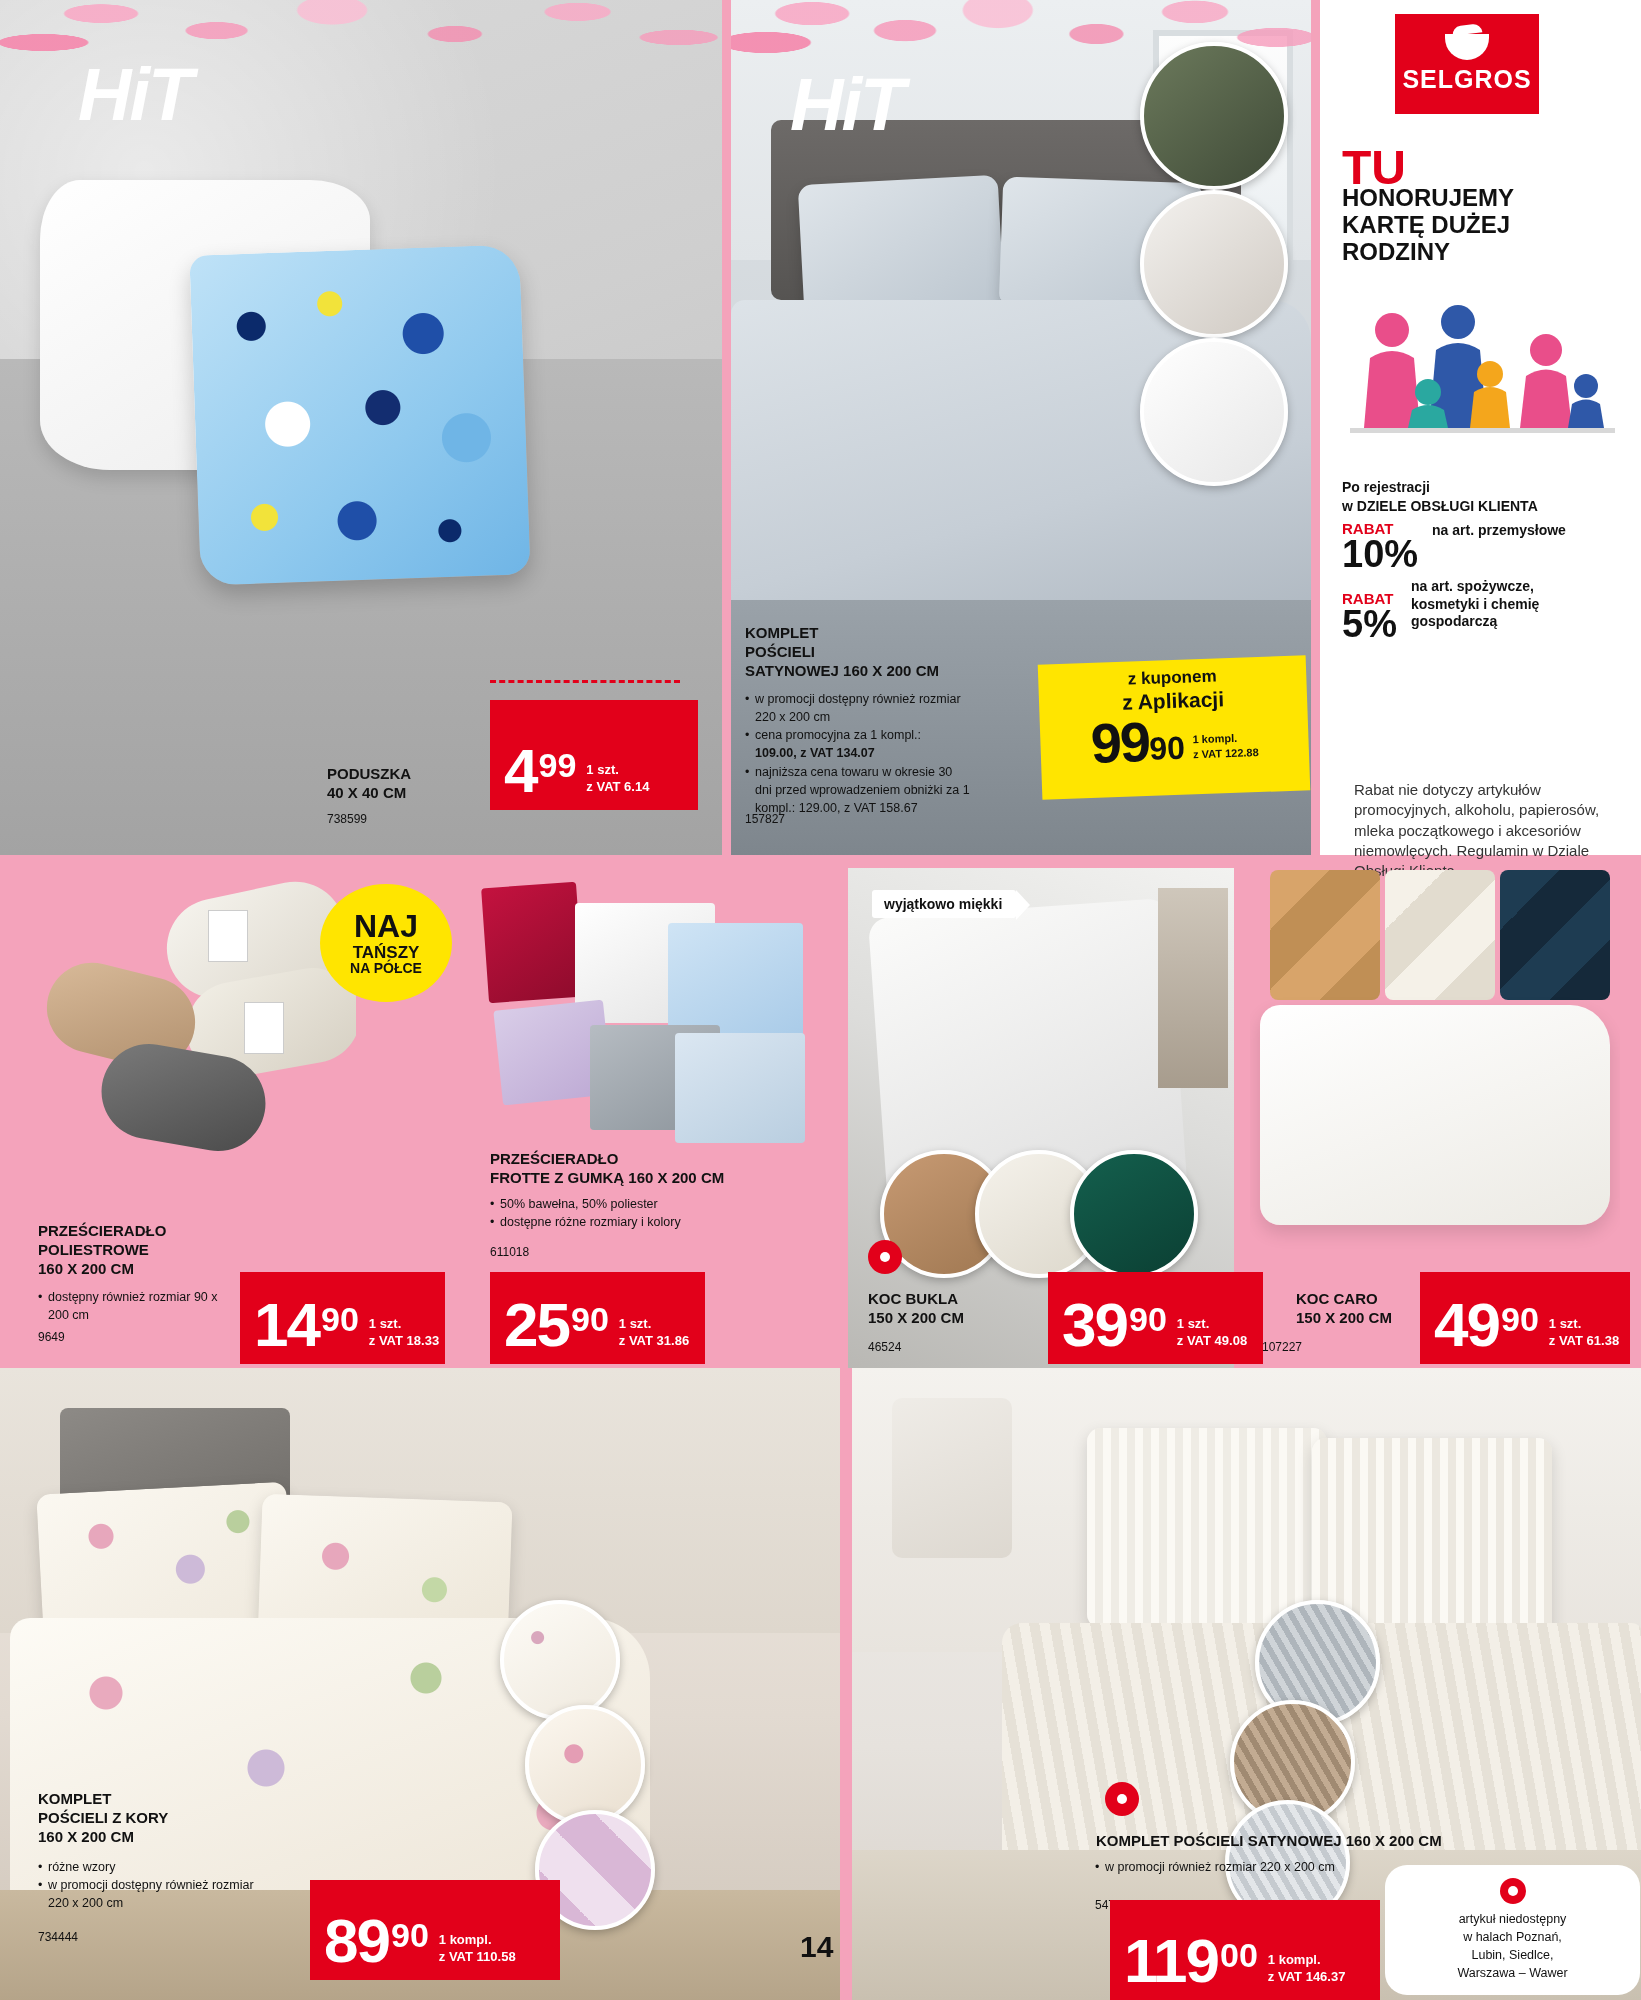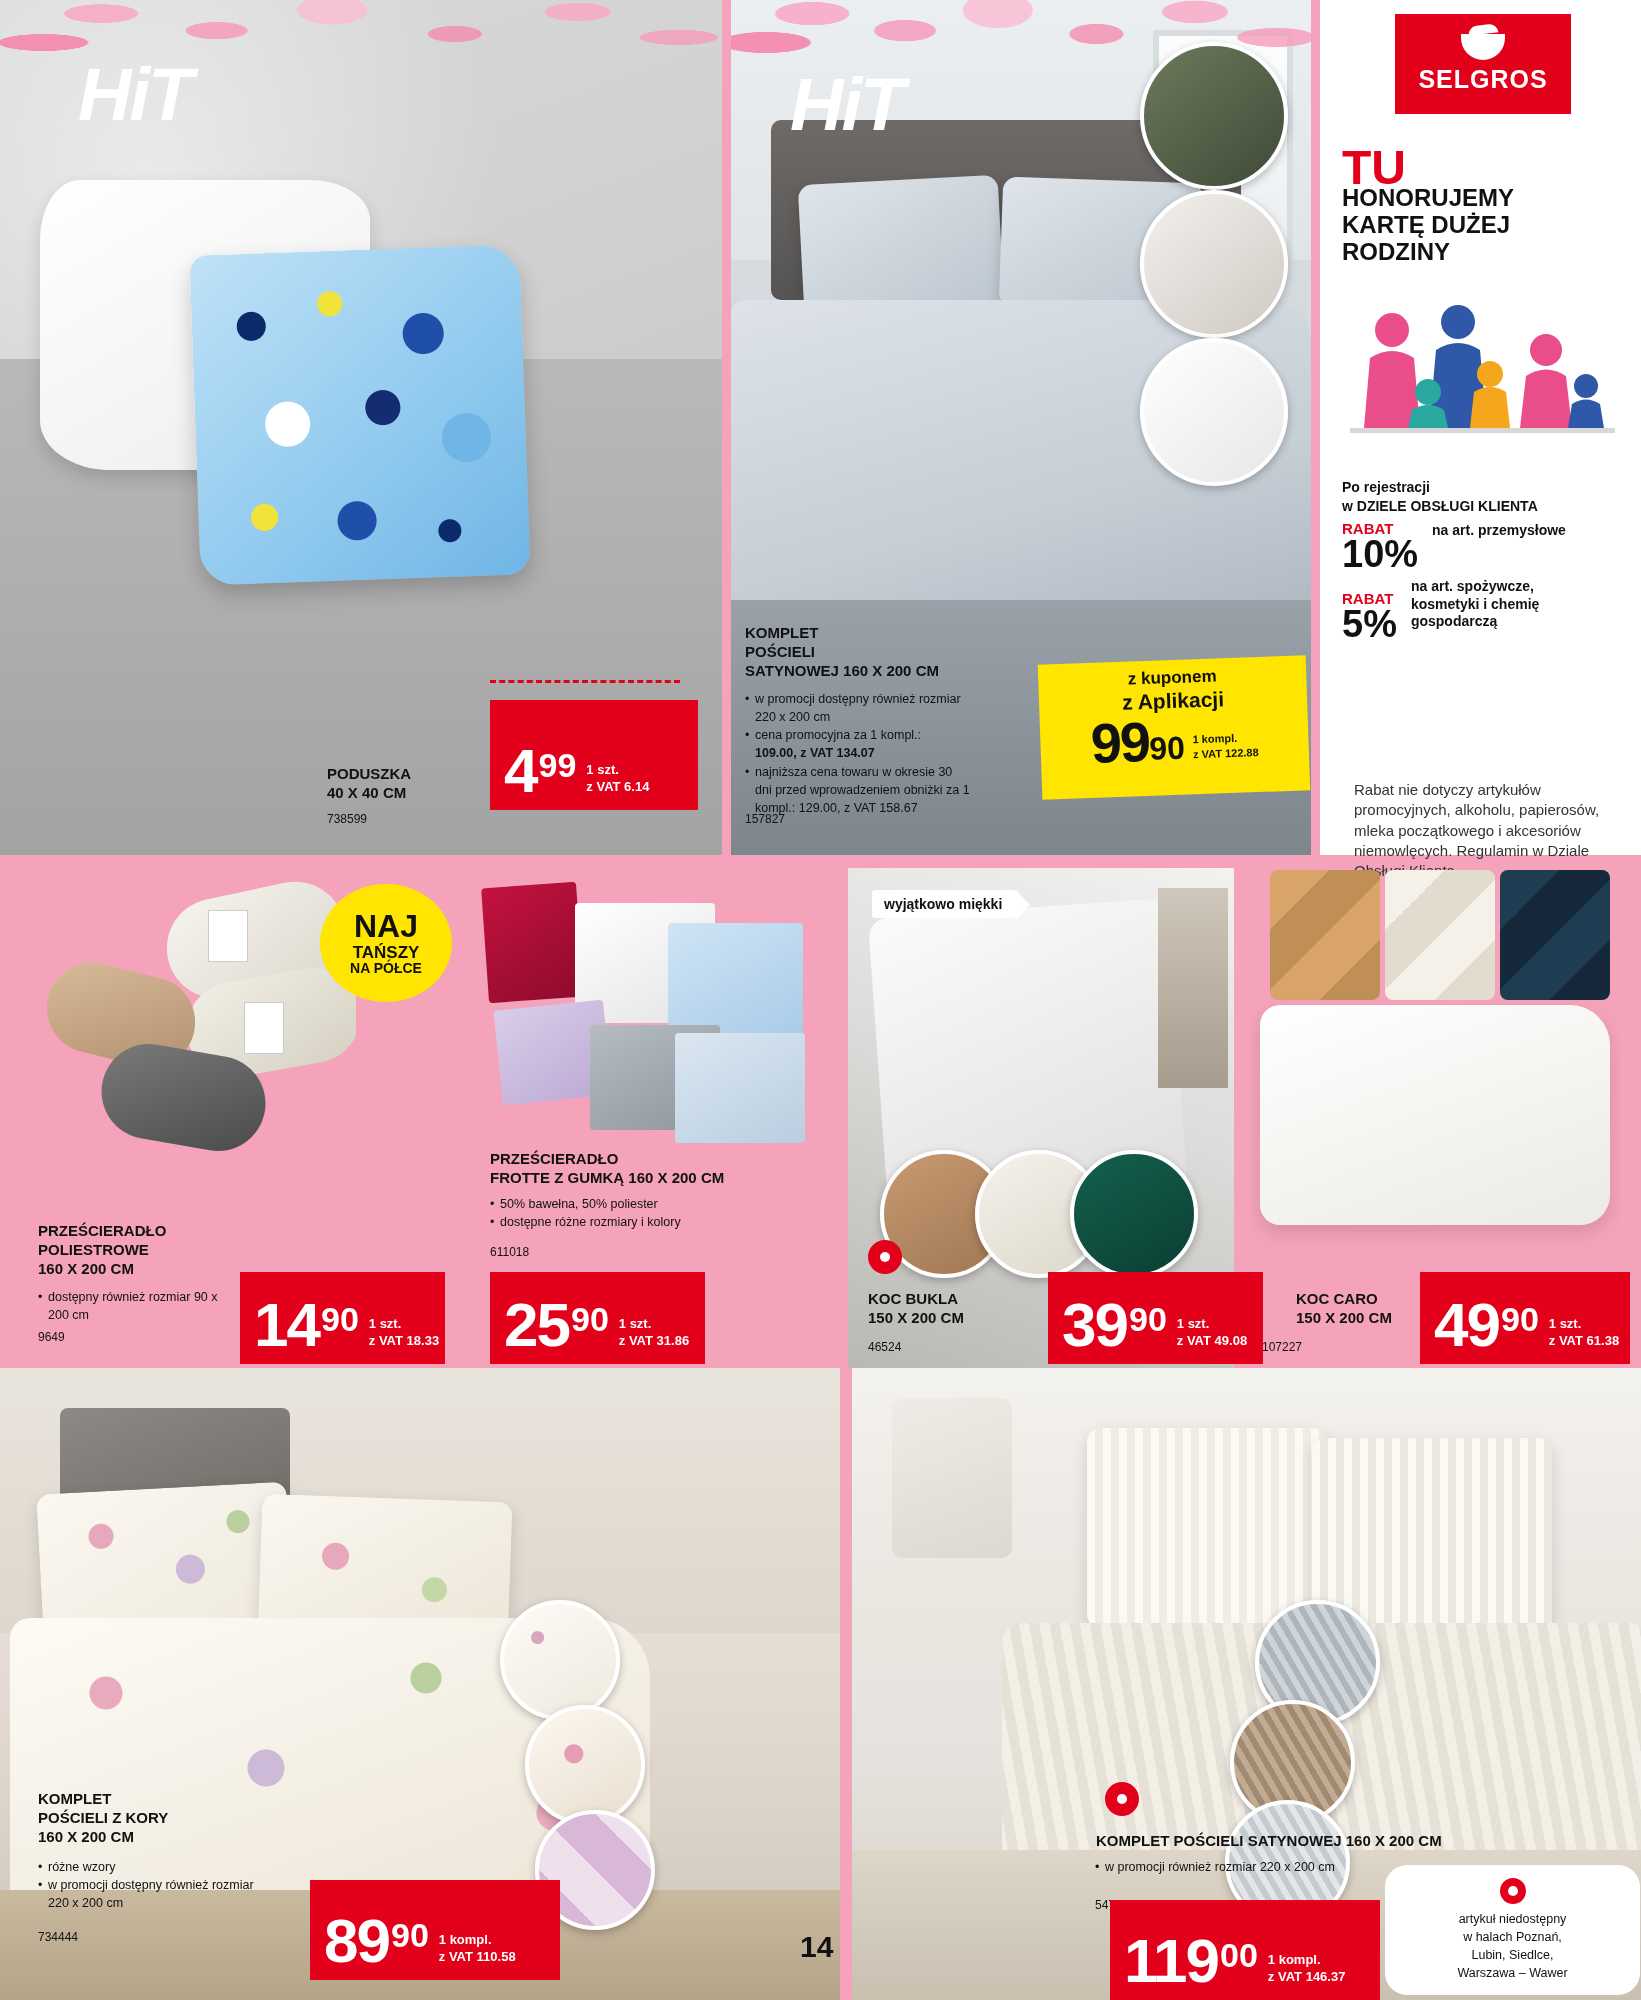--- a/index.html
+++ b/index.html
@@ -135,21 +135,21 @@
   .swatch {
     position:absolute; border-radius:50%; border:4px solid #fff;
     box-shadow: 0 3px 8px rgba(0,0,0,.25);
   }
 
   
   #selgros-card {
     position:absolute; left:1320px; top:0; width:321px; height:855px; background:#fff;
   }
   #selgros-logo {
-    position:absolute; left:75px; top:14px; width:176px; height:100px; background:#e2001a;
+    position:absolute; left:75px; top:14px; width:144px; height:100px; background:#e2001a;
     display:flex; flex-direction:column; align-items:center; justify-content:center;
   }
   #selgros-logo .bowl {
     width:44px; height:26px; border-radius:0 0 26px 26px; background:#fff; margin-bottom:5px;
     position:relative;
   }
   #selgros-logo .bowl:after {
     content:""; position:absolute; left:7px; top:-9px; width:30px; height:9px;
     background:#fff; border-radius:9px 9px 0 0; transform: rotate(-7deg);
   }

